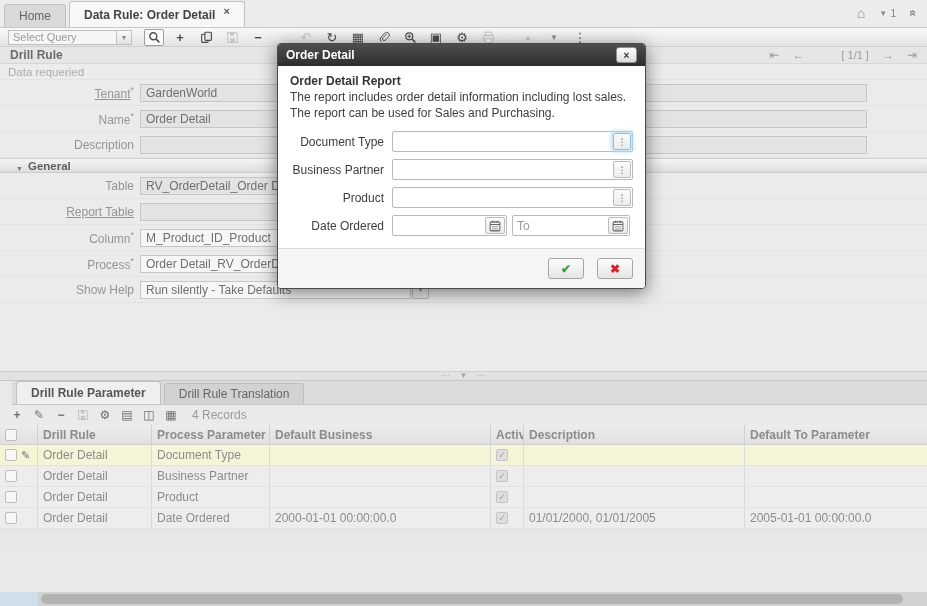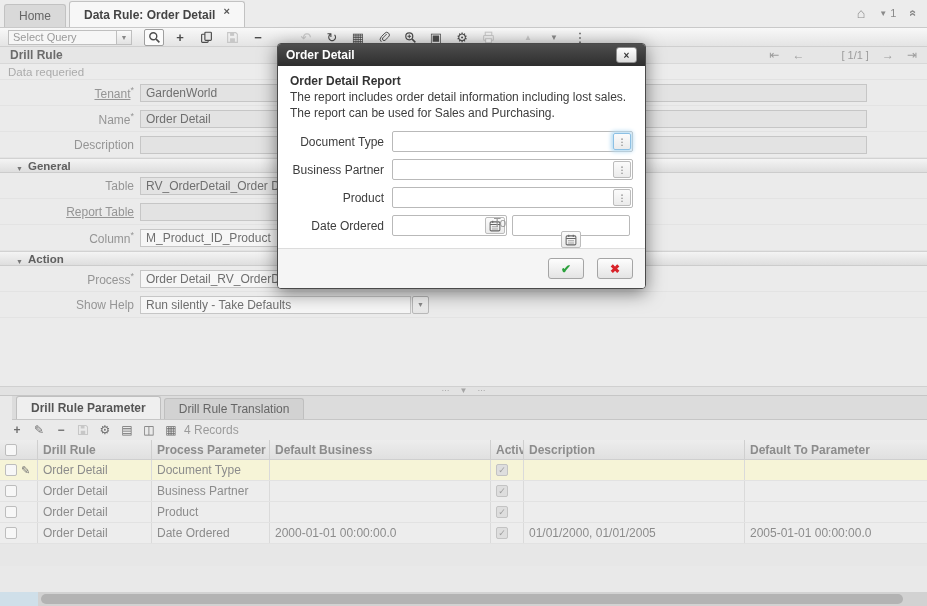--- a/index.html
+++ b/index.html
@@ -99,21 +99,21 @@
   .dtabs { height: 24px; background: #dcdcdc; display: flex; align-items: flex-end; padding-left: 4px; border-bottom: 1px solid #c6c6c6; margin-left: 12px; }
   .dtab {
     height: 21px; padding: 0 14px; display: flex; align-items: center;
     background: #d2d2d2; border: 1px solid #bfbfbf; border-bottom: none; border-radius: 3px 3px 0 0;
     margin-right: 3px; color: #666; cursor: pointer;
   }
   .dtab.active { background: #efefef; font-weight: bold; color: #555; height: 23px; }
   .dtoolbar { height: 20px; display: flex; align-items: center; padding: 0 8px; gap: 4px; background: #eaeaea; }
   .dbtn { width: 18px; height: 16px; display: flex; align-items: center; justify-content: center; color: #6e6e6e; font-size: 12px; cursor: pointer; flex: none; }
   .dbtn.disabled { color: #c7c7c7; cursor: default; }
-  .drecords { color: #9b9b9b; margin-left: 0; font-size: 12px; }
+  .drecords { color: #9b9b9b; margin-left: 8px; font-size: 12px; }
   .grid { width: 927px; }
   .grow { display: grid; grid-template-columns: 38px 114px 118px 221px 33px 221px 1fr; align-items: center; }
   .ghead { height: 20px; background: linear-gradient(#ededed,#e0e0e0); border-bottom: 1px solid #cfcfcf; font-weight: bold; color: #8c8c8c; }
   .gcell { padding: 0 5px; height: 100%; display: flex; align-items: center; border-right: 1px solid #dadada; overflow: hidden; white-space: nowrap; font-size: 12px; }
   .ghead .gcell { border-right: 1px solid #cfcfcf; }
   .gcell:last-child { border-right: none; }
   .gbody-row { height: 21px; background: #ededed; border-bottom: 1px solid #e2e2e2; color: #8c8c8c; }
   .gbody-row.selected { background: #f6f4d7; }
   .cb { width: 12px; height: 12px; border: 1px solid #bdbdbd; background: #f7f7f7; border-radius: 2px; flex: none; cursor: pointer; }
   .cb.checked { background: #dedede; border-color: #c3c3c3; color: #9e9e9e; font-size: 9px; display: flex; align-items: center; justify-content: center; cursor: default; }
@@ -146,21 +146,21 @@
   .lookup { flex: 1; display: flex; align-items: center; border: 1px solid #b9b9b9; border-radius: 2px; height: 21px; background: #fff; }
   .lookup input { flex: 1; border: none; outline: none; height: 17px; padding: 0 4px; font-size: 12px; min-width: 10px; background: transparent; font-family: "Liberation Sans", sans-serif; }
   .lk-btn {
     width: 18px; height: 17px; margin: 1px; border: 1px solid #bcbcbc; border-radius: 2px;
     background: linear-gradient(#fbfbfb,#ebebeb); color: #444; font-size: 9px;
     display: flex; align-items: center; justify-content: center; cursor: pointer; flex: none;
   }
   .lk-btn.focused { border-color: #8cc0e4; box-shadow: 0 0 4px 2px #b8dcf2; }
   .daterange { flex: 1; display: flex; align-items: center; gap: 5px; }
   .datebox { display: flex; align-items: center; border: 1px solid #b9b9b9; border-radius: 2px; height: 21px; background: #fff; }
-  .datebox.d1 { width: 115px; } .datebox.d2 { width: 118px; flex-direction: column; }
+  .datebox.d1 { width: 115px; } .datebox.d2 { width: 118px; }
   .datebox input { flex: 1; border: none; outline: none; height: 17px; padding: 0 4px; font-size: 12px; min-width: 10px; background: transparent; font-family: "Liberation Sans", sans-serif; }
   .datebox input::placeholder, .selectquery input::placeholder { color: #9a9a9a; }
   .cal-btn { width: 20px; height: 17px; margin: 1px; border: 1px solid #bcbcbc; border-radius: 2px; background: linear-gradient(#fbfbfb,#ebebeb); display: flex; align-items: center; justify-content: center; cursor: pointer; flex: none; }
   .modal-footer {
     border-top: 1px solid #dcdcdc; background: #f5f5f5; padding: 9px 12px;
     display: flex; justify-content: flex-end; gap: 13px;
   }
   .mf-btn {
     width: 36px; height: 21px; border: 1px solid #a5a5a5; border-radius: 3px;
     background: linear-gradient(#fdfdfd,#e4e4e4); display: flex; align-items: center; justify-content: center;
@@ -310,24 +310,20 @@
     <input class="finput w-short" style="width: 288px;" readonly="" value="">
   </div>
   <div class="frow">
     <div class="flabel"><span class="lbltext">Column</span><span class="req">*</span></div>
     <input class="finput editable w-short" readonly="" value="M_Product_ID_Product" style="">
     <div class="fieldbtn">
         <span>⋮</span>
       </div>
   </div>
 
-  <div class="section-bar">
-    <span class="s-caret">▼</span>
-    <span>Action</span>
-  </div>
 
   <div class="frow">
     <div class="flabel"><span class="lbltext">Process</span><span class="req">*</span></div>
     <input class="finput editable w-short" readonly="" value="Order Detail_RV_OrderDetail" style="">
     <div class="fieldbtn caret">
         <span>▼</span>
       </div>
   </div>
   <div class="frow">
     <div class="flabel"><span class="lbltext">Show Help</span></div>

